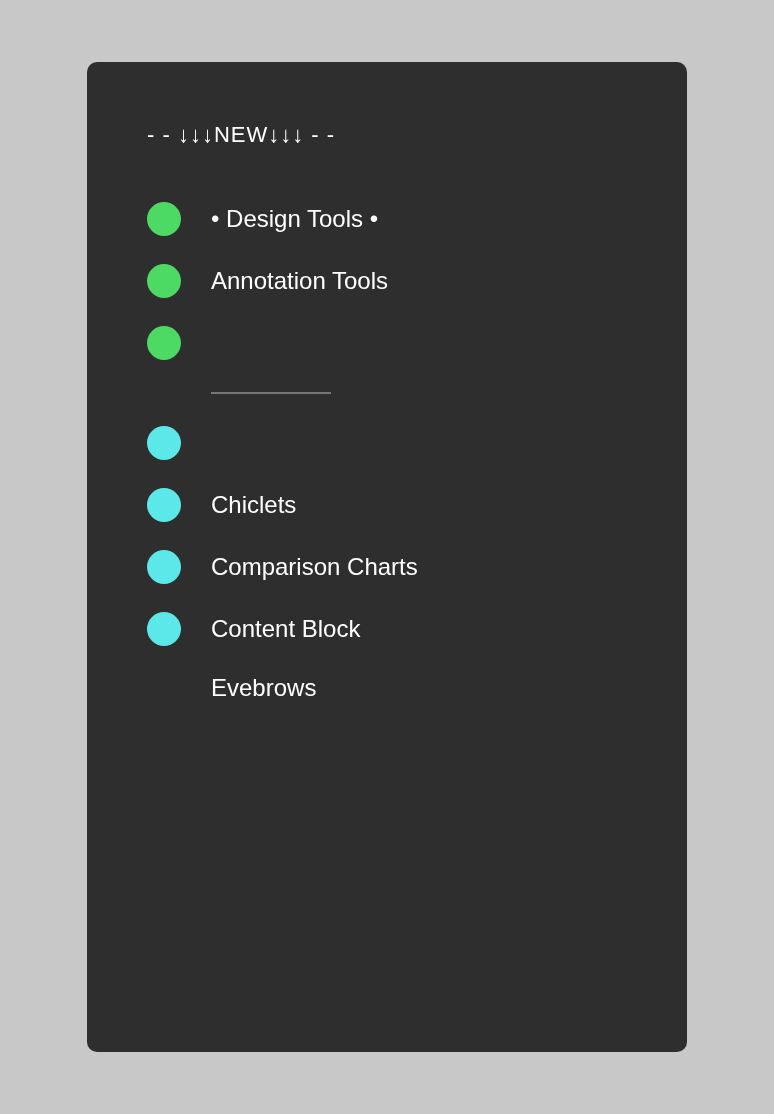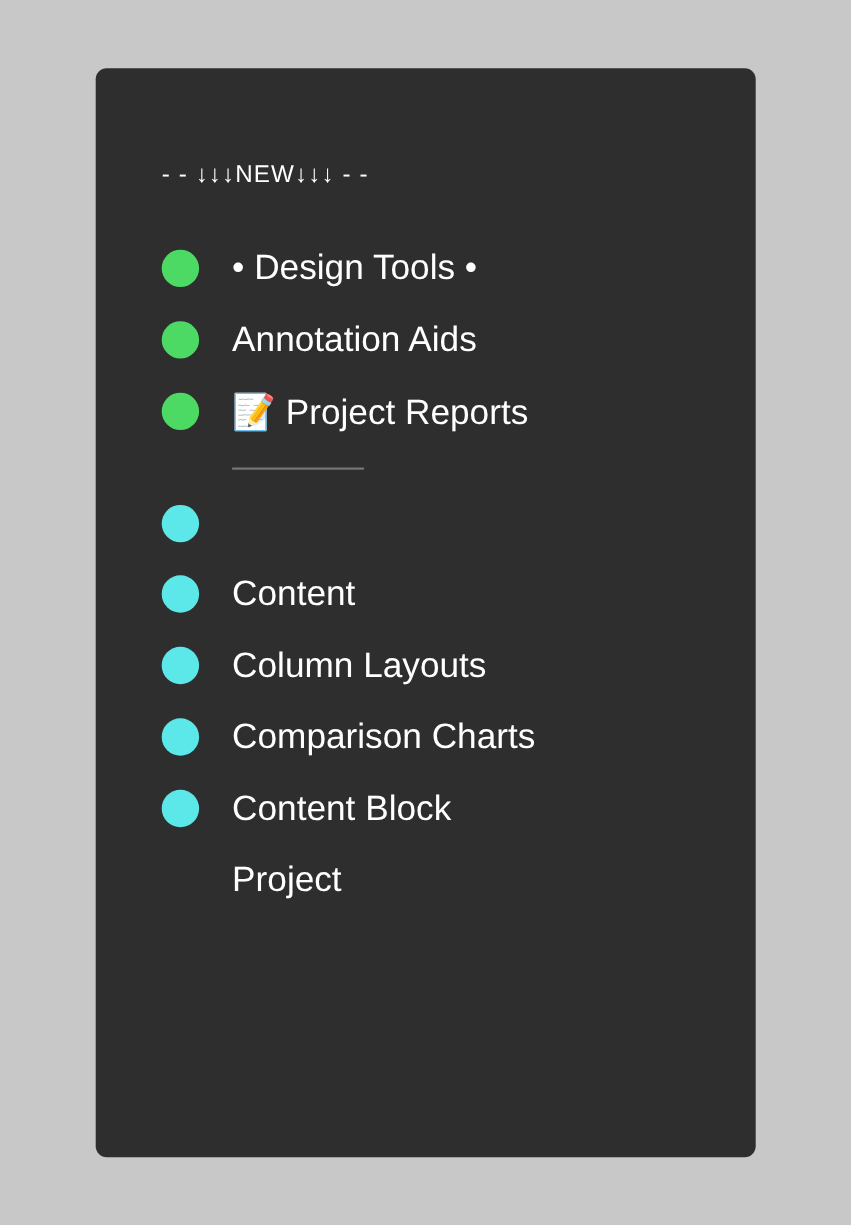--- a/index.html
+++ b/index.html
@@ -29,21 +29,20 @@
       gap: 0;
     }
 
     .new-banner {
       color: #ffffff;
       font-size: 22px;
       font-weight: 400;
       letter-spacing: 1px;
       margin-bottom: 40px;
       text-align: left;
-      margin-top: 23px;
     }
 
     .menu-section {
       display: flex;
       flex-direction: column;
       gap: 0;
     }
 
     .menu-item {
       display: flex;
@@ -63,21 +62,21 @@
     .dot-green {
       background-color: #4cd964;
     }
 
     .dot-cyan {
       background-color: #5ce8e8;
     }
 
     .menu-label {
       color: #ffffff;
-      font-size: 32px;
+      font-size: 24px;
       font-weight: 500;
     }
 
     .divider {
       width: 120px;
       height: 2px;
       background-color: #777777;
       margin: 18px 0 18px 64px;
     }
 
@@ -98,58 +97,53 @@
 
   <div class="menu-section">
 
     <div class="menu-item">
       <div class="dot dot-green"></div>
       <span class="menu-label">• Design Tools •</span>
     </div>
 
     <div class="menu-item">
       <div class="dot dot-green"></div>
-      <span class="menu-label">Annotation Aids</span>
+      <span class="menu-label">Annotation Tools</span>
     </div>
 
     <div class="menu-item">
       <div class="dot dot-green"></div>
-      <span class="menu-label">📝 Project Reports</span>
     </div>
 
   </div>
 
   <div class="divider"></div>
 
   <div class="menu-section">
 
     <div class="menu-item">
       <div class="dot dot-cyan"></div>
     </div>
 
 
     <div class="menu-item">
       <div class="dot dot-cyan"></div>
-      <span class="menu-label">Content</span>
+      <span class="menu-label">Chiclets</span>
     </div>
 
-    <div class="menu-item">
-      <div class="dot dot-cyan"></div>
-      <span class="menu-label">Column Layouts</span>
-    </div>
 
     <div class="menu-item">
       <div class="dot dot-cyan"></div>
       <span class="menu-label">Comparison Charts</span>
     </div>
 
     <div class="menu-item">
       <div class="dot dot-cyan"></div>
       <span class="menu-label">Content Block</span>
     </div>
 
   </div>
 
   <div class="menu-item-no-dot">
-    <span class="menu-label">Project</span>
+    <span class="menu-label">Evebrows</span>
   </div>
 
 </div>
 
 </body></html>

